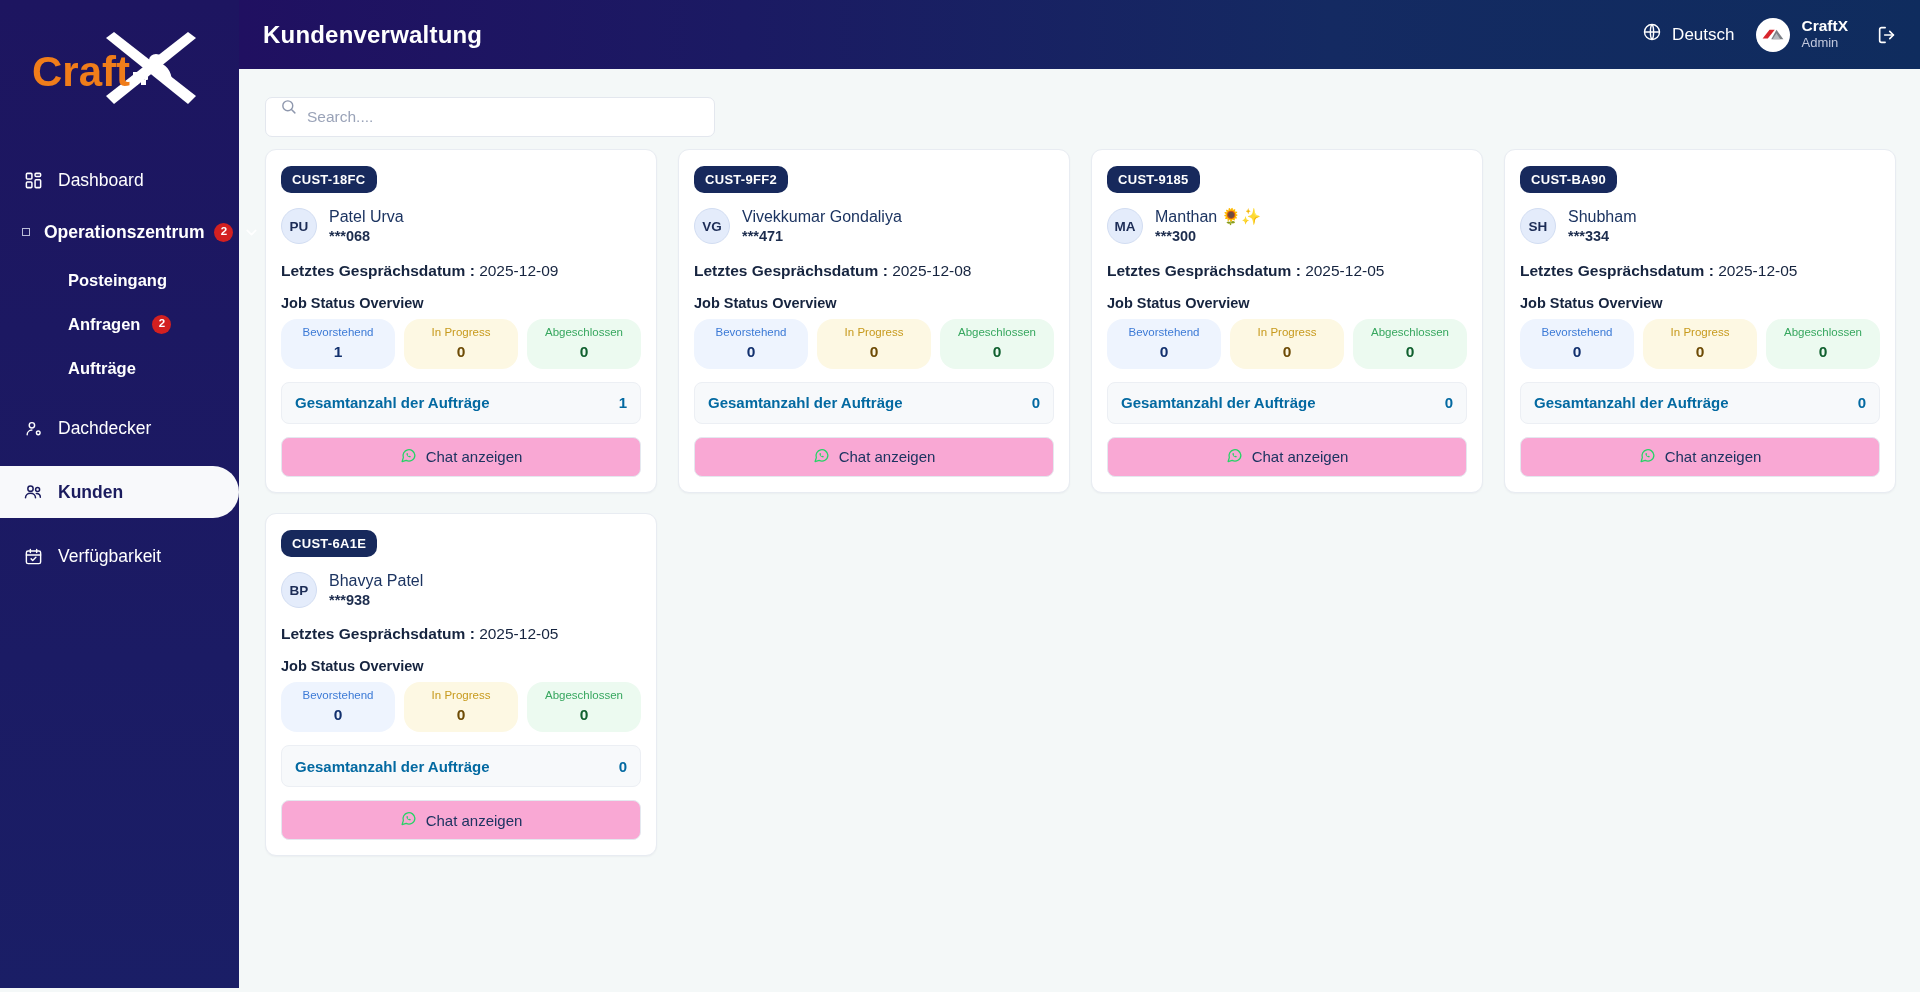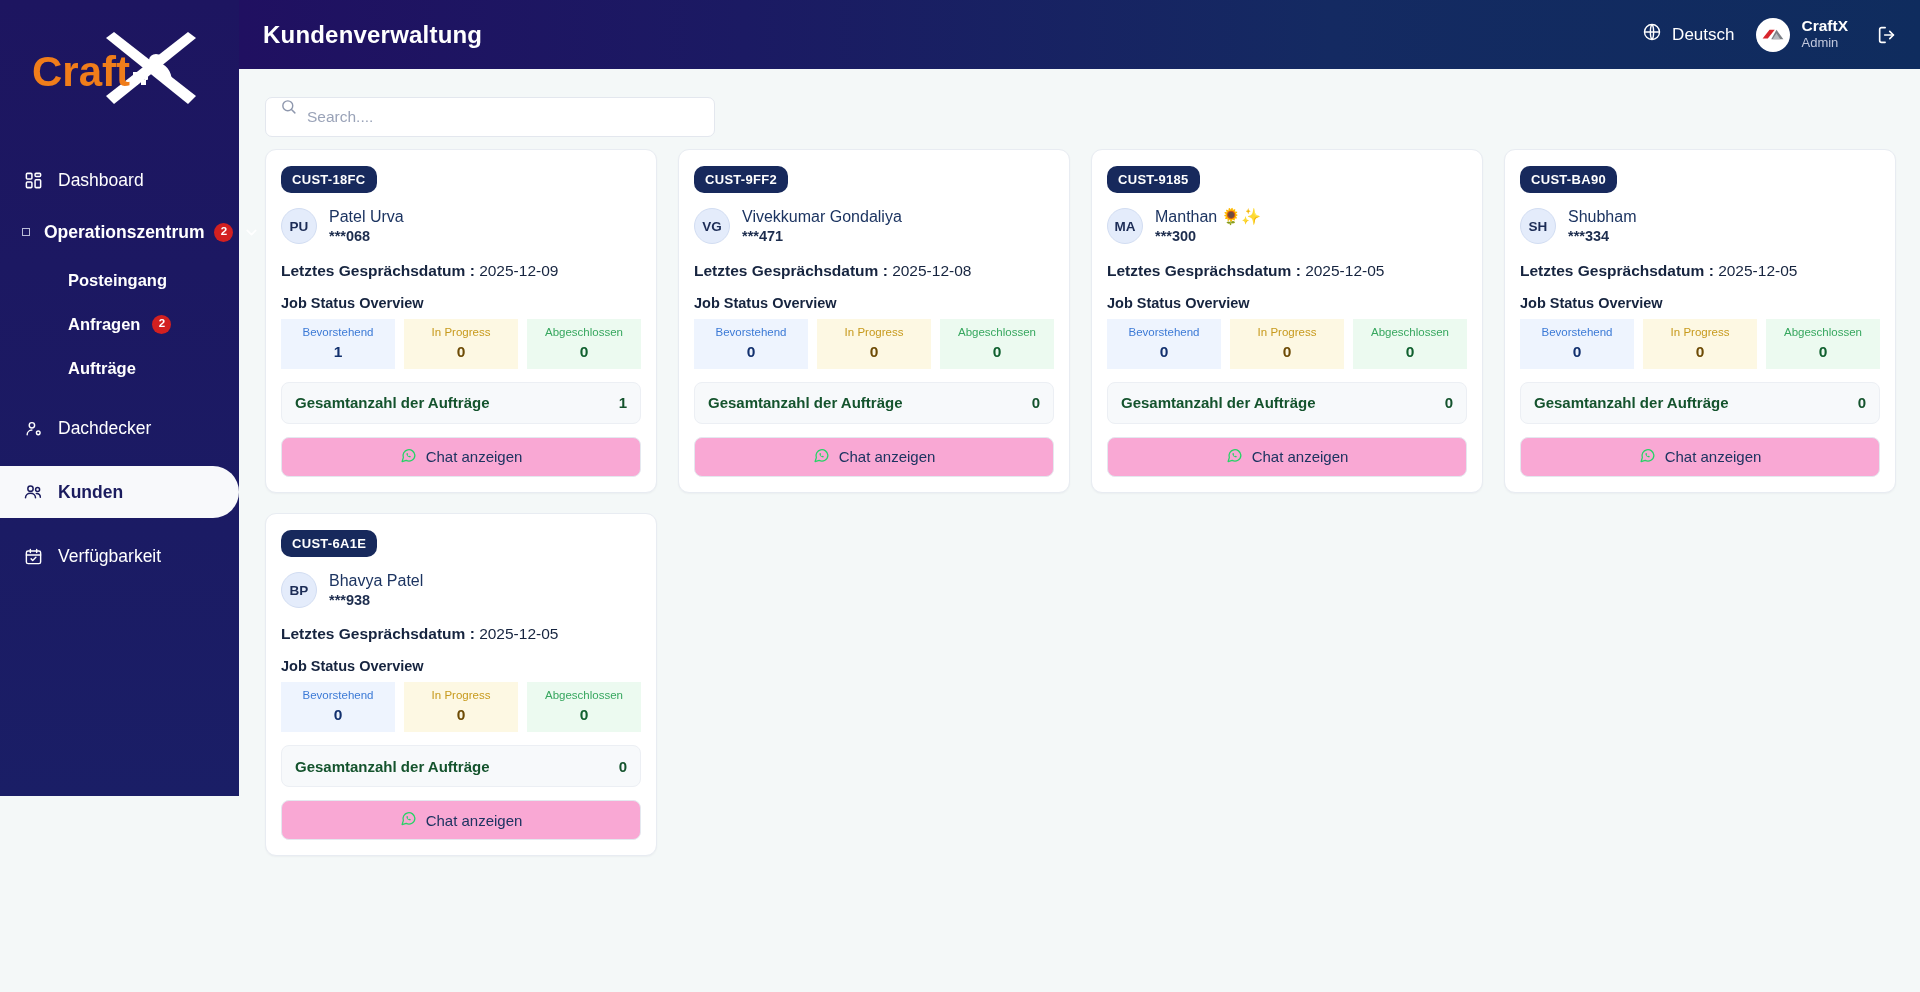--- a/index.html
+++ b/index.html
@@ -6,21 +6,21 @@
   html, body {
     width: 1920px; height: 992px;
     font-family: "Liberation Sans", sans-serif;
     background: #f4f8f8;
     overflow: hidden;
   }
   .app { display: flex; width: 1920px; height: 992px; }
 
   
   .sidebar {
-    width: 239px; min-width: 239px; height: 796px;
+    width: 239px; min-width: 239px; height: 988px;
     background: #1b1c5e;
     background: linear-gradient(180deg,#1d1560 0%,#1a1e66 100%);
     position: relative;
     display: flex; flex-direction: column;
     padding-top: 0;
   }
   .logo-wrap {
     height: 140px; width: 239px;
     display: flex; align-items: center; justify-content: center;
     position: relative;
@@ -122,31 +122,31 @@
     display:flex; align-items:center; justify-content:center; flex:0 0 36px;
   }
   .pname { font-size: 16px; color: #1c3461; line-height: 1.25; }
   .pphone { font-size: 14.5px; color: #1c2c4d; font-weight: 700; line-height: 1.3; }
   .lastcall {
     margin-top: 16px; font-size: 15.5px; color: #16243f; font-weight: 700;
   }
   .lastcall .val { font-weight: 400; color:#16243f; }
   .jso-title { margin-top: 15px; font-size: 14.5px; font-weight: 700; color:#16243f; }
   .statrow { display:flex; gap: 9px; margin-top: 8px; }
-  .stat { flex:1; border-radius: 0; padding: 7px 4px 8px; text-align:center; }
+  .stat { flex:1; border-radius: 16px; padding: 7px 4px 8px; text-align:center; }
   .stat .lab { font-size: 11.5px; line-height: 1.2; }
   .stat .num { font-size: 15.5px; font-weight: 700; margin-top: 3px; }
   .stat.blue  { background:#eef4fe; } .stat.blue .lab { color:#3c7ad6; } .stat.blue .num { color:#12306e; }
   .stat.yellow{ background:#fdf8e3; } .stat.yellow .lab{ color:#c79a1d; } .stat.yellow .num{ color:#6d4b05; }
   .stat.green { background:#ecfaf0; } .stat.green .lab { color:#37a75f; } .stat.green .num { color:#10602f; }
 
   .totalrow {
     margin-top: 13px; background:#f7f9fb; border:1px solid #eceff4;
     border-radius: 8px; height: 42px; display:flex; align-items:center;
-    padding: 0 13px; font-size: 15px; font-weight: 700; color:#14532d;
+    padding: 0 13px; font-size: 15px; font-weight: 700; color:#0369a1;
   }
   .totalrow .tval { margin-left:auto; font-size: 15px; font-weight:700; }
 
   .chatbtn {
     margin-top: 13px; height: 40px; border:1px solid #e4e8ef; border-radius: 8px;
     background:#f9a8d4; display:flex; align-items:center; justify-content:center; gap: 9px;
     font-size: 15px; color:#1d3461; cursor:pointer; font-family:"Liberation Sans",sans-serif;
     width:100%;
   }
 </style>

